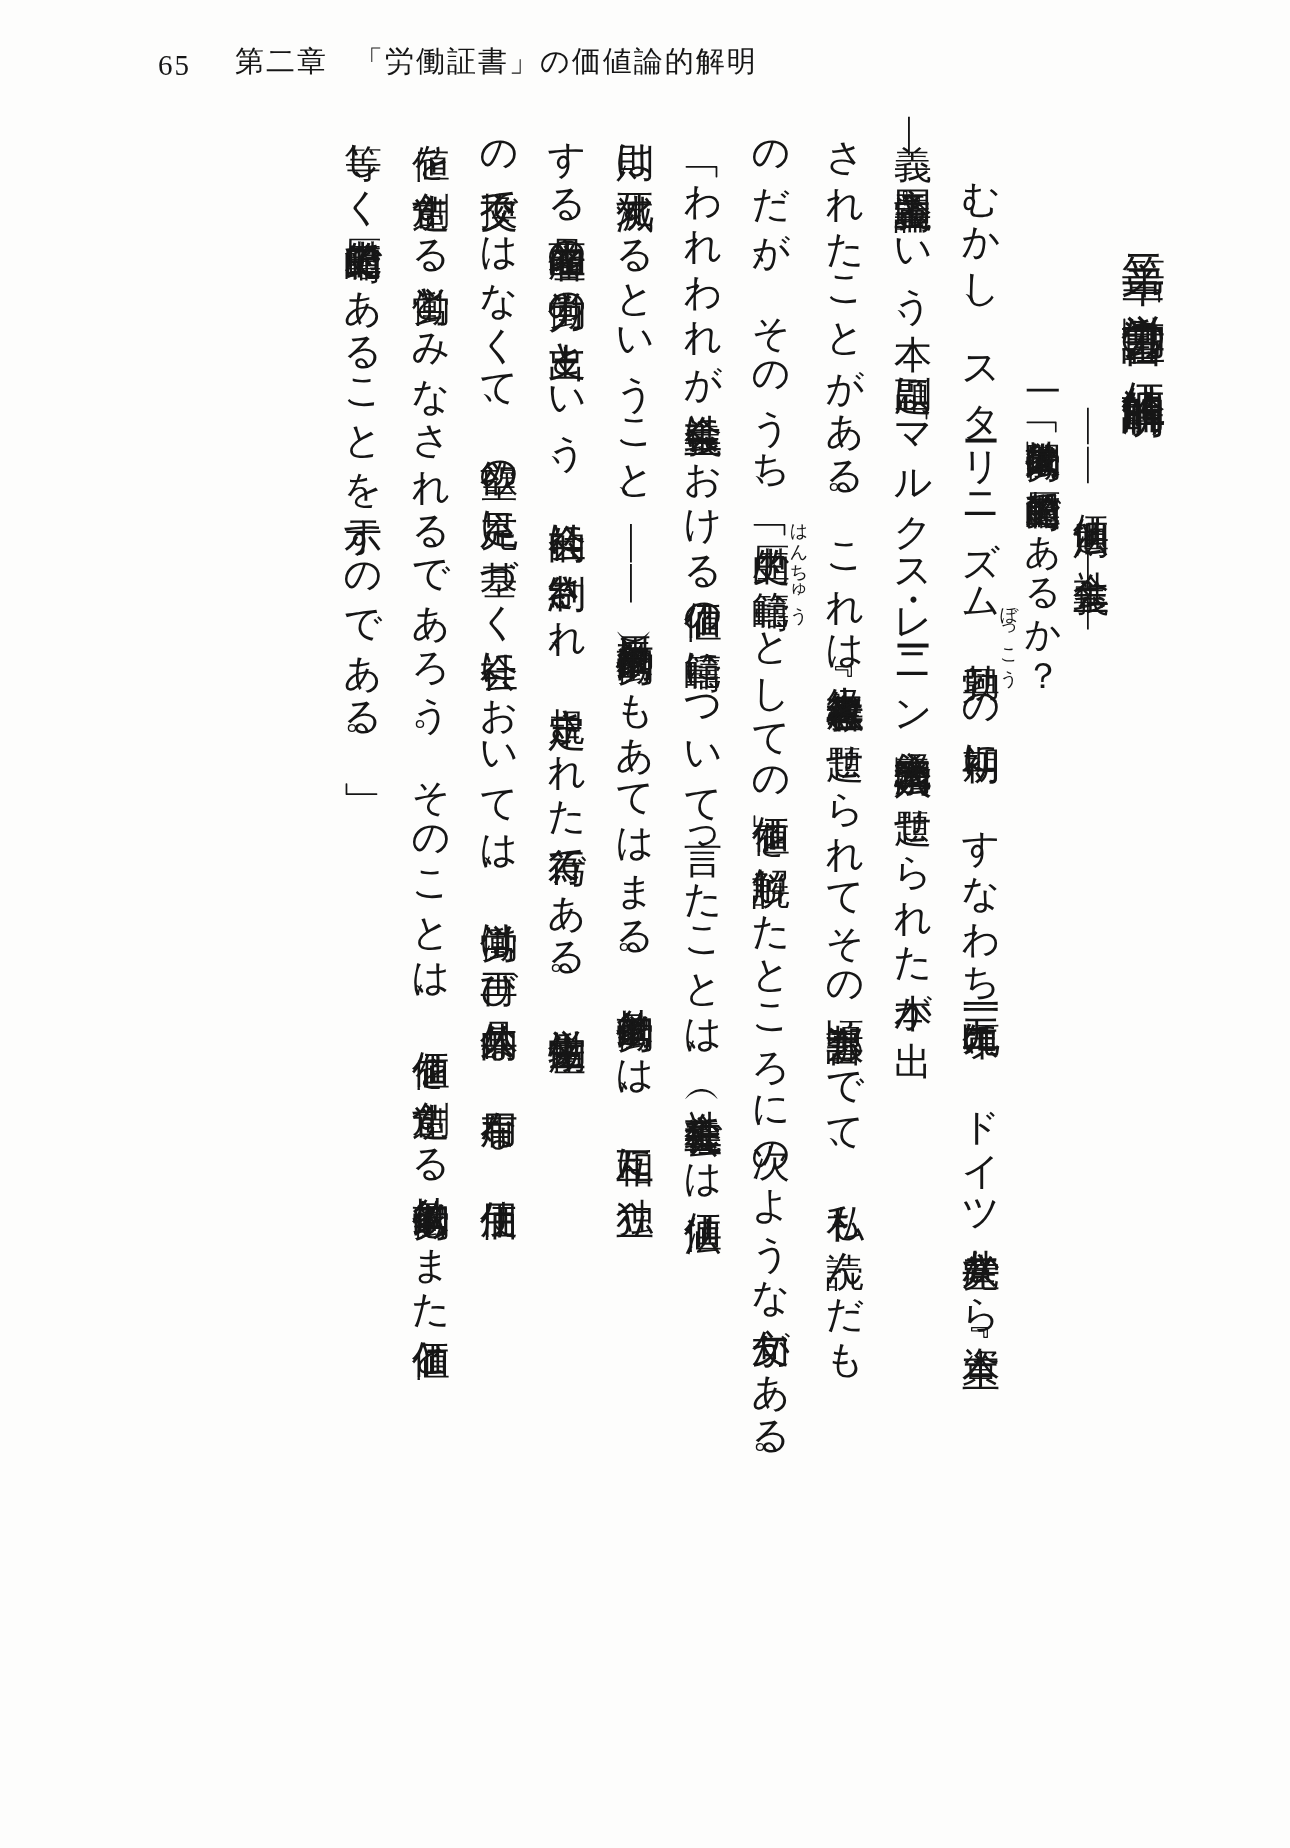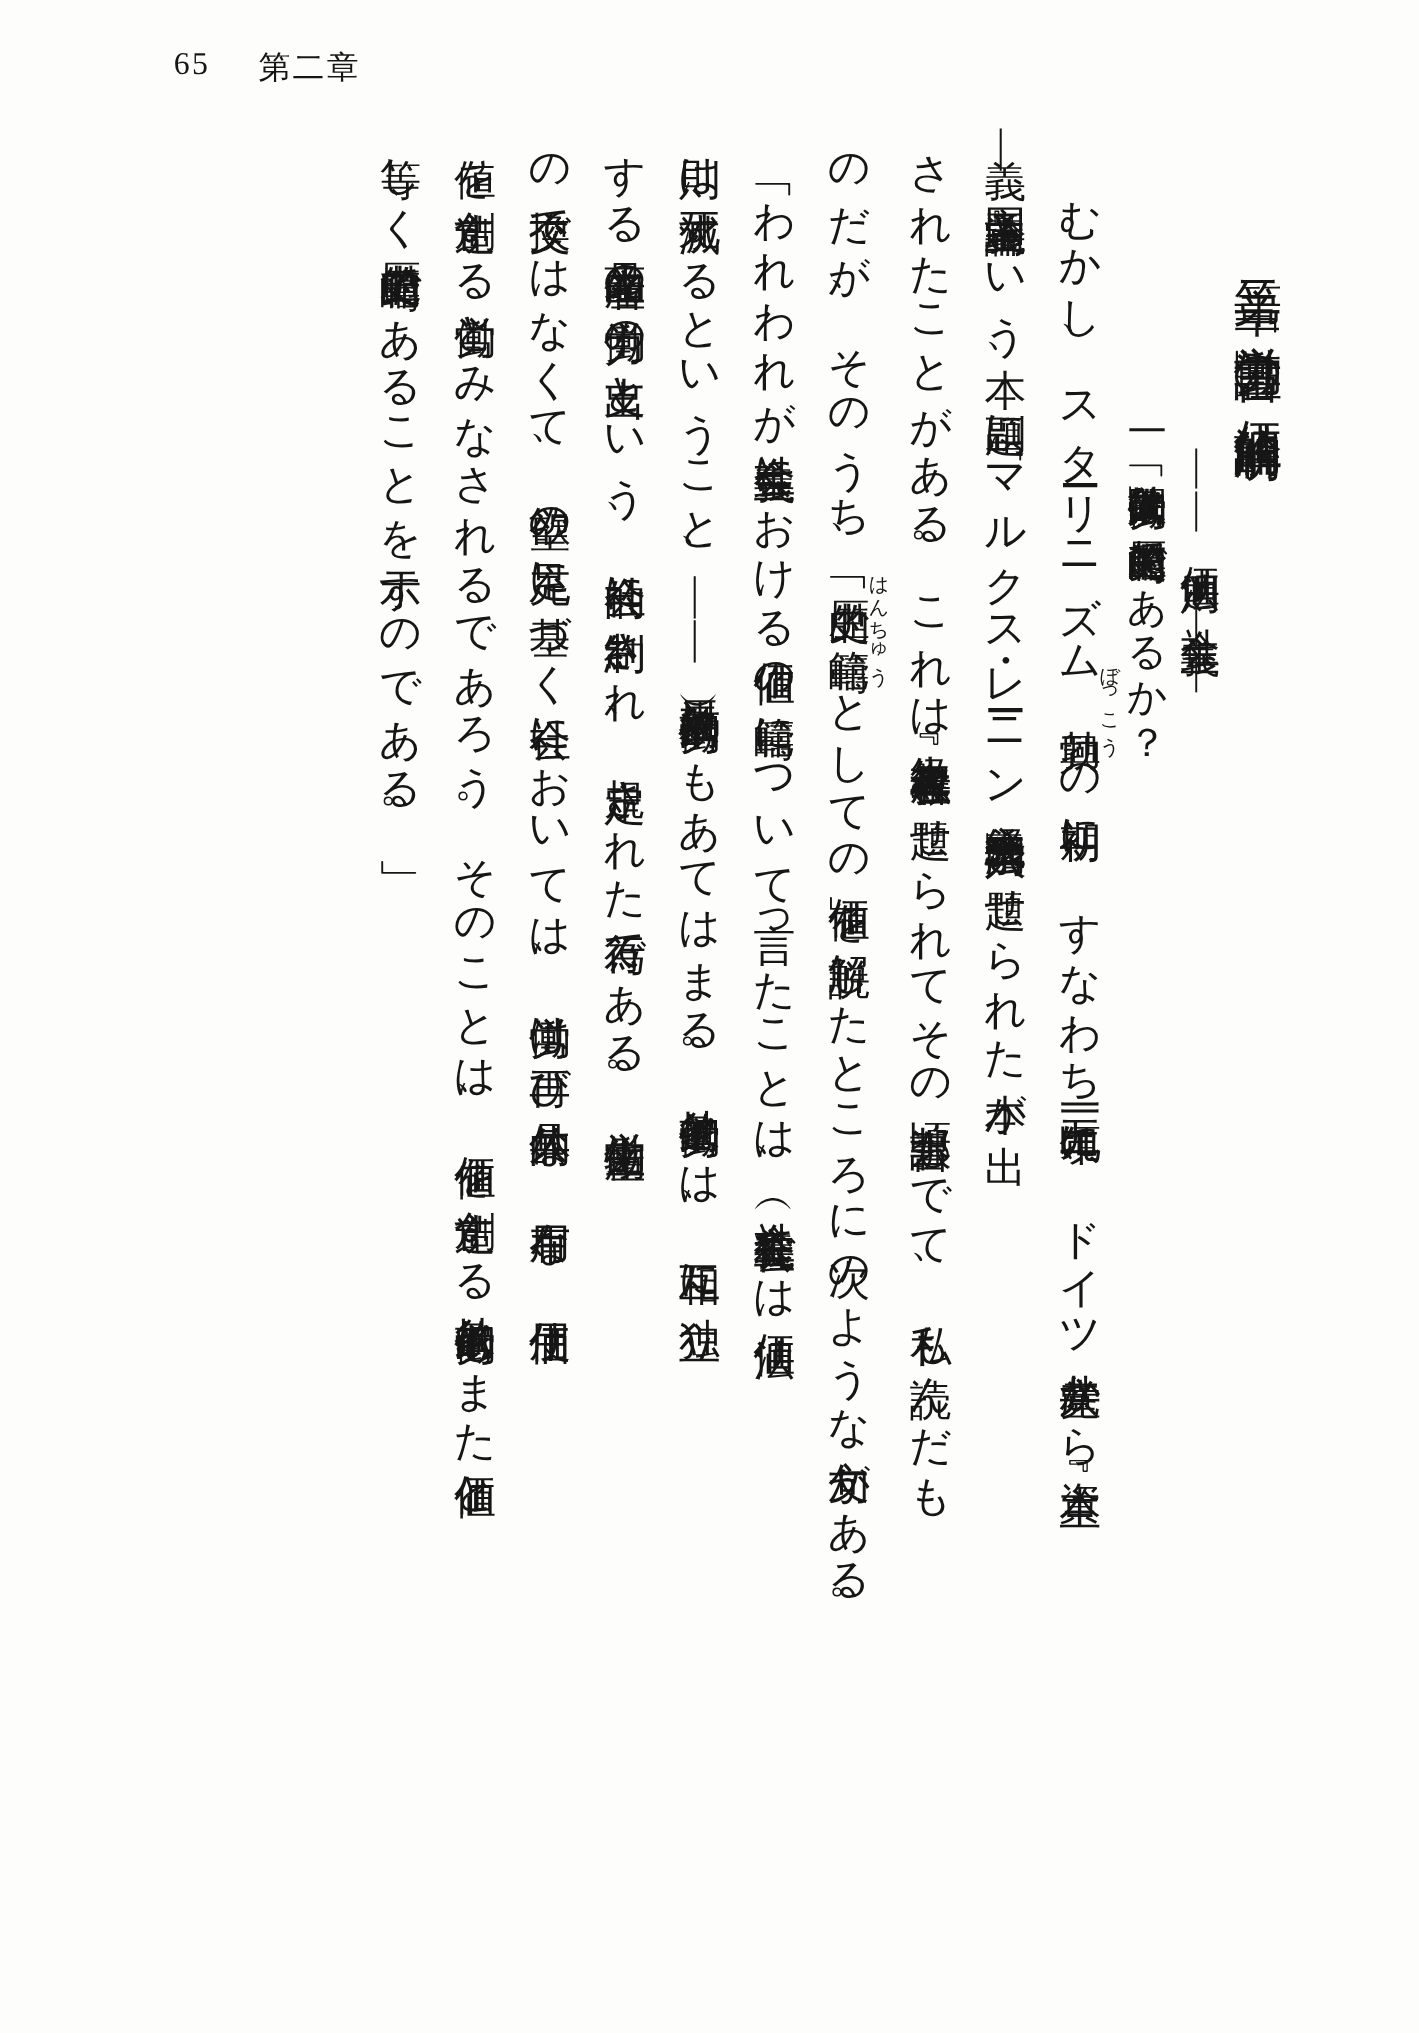--- a/index.html
+++ b/index.html
@@ -15,21 +15,21 @@
     font-family: "Liberation Serif", "DejaVu Serif", serif;
     color: #161616;
     overflow: hidden;
   }
   
   .running-head {
     position: absolute;
     top: 42px;
     left: 158px;
     display: flex;
-    align-items: flex-start;
+    align-items: flex-end;
     font-size: 29px;
     letter-spacing: 2px;
     white-space: nowrap;
   }
   .rh-gap-1 { display: inline-block; width: 44px; }
   .rh-gap-2 { display: inline-block; width: 26px; }
   
   .vertical-area {
     position: absolute;
     top: 115px;
@@ -85,20 +85,21 @@
 </head>
 <body>
 
 <div class="page">
 
   <div class="running-head">
     <span>65</span>
     <span class="rh-gap-1"></span>
     <span>第二章</span>
     <span class="rh-gap-2"></span>
+    <span>「労働証書」の価値論的解明</span>
   </div>
 
   <div class="vertical-area">
     <h1 class="chapter-title">第二章　「労働証書」の価値論的解明</h1>
     <h2 class="subtitle">――価値法則と社会主義――</h2>
     <h3 class="section-heading">一　「抽象的人間労働」は超歴史的範疇であるか？</h3>
     <div class="columns" id="columns">
         <div class="body-col">　むかし、スターリニズム<ruby>勃興<rt>ぼっこう</rt></ruby>の初期に、すなわち一九三一年頃に、ドイツ共産党から『資本主</div>
         <div class="body-col">義―帝国主義論』という本、副題に「マルクス・レーニン主義経済学入門」と題せられた本が出</div>
         <div class="body-col">されたことがある。これは『上級無産者教程』と題せられてその頃邦訳書もでて、私も読んだも</div>

